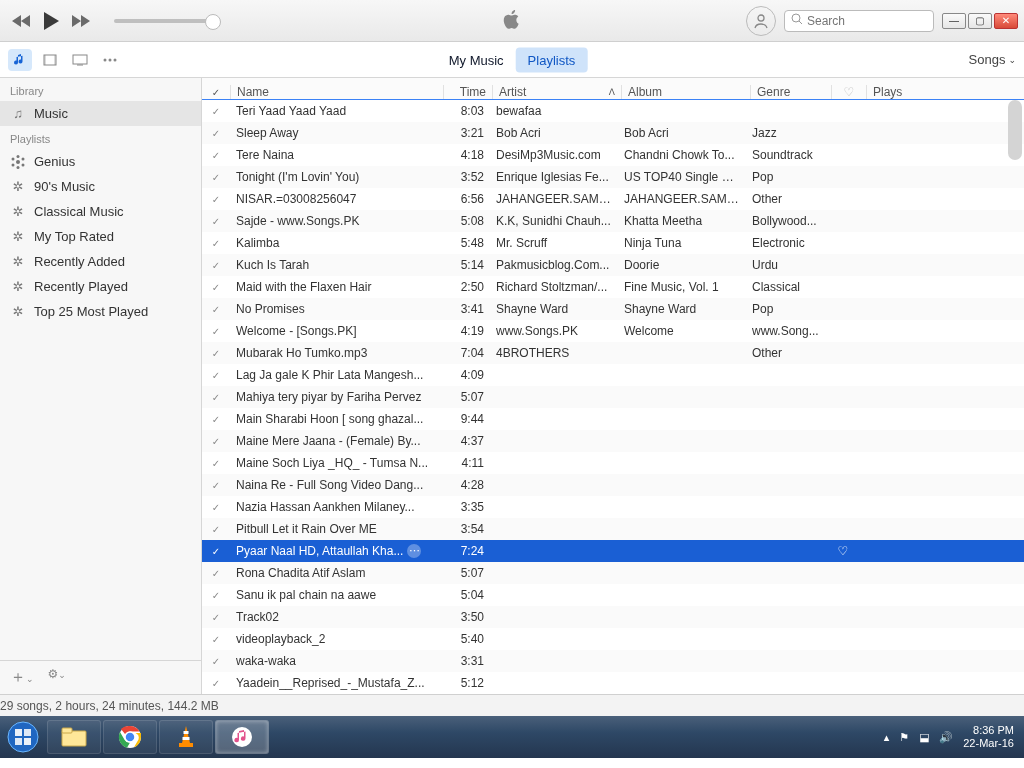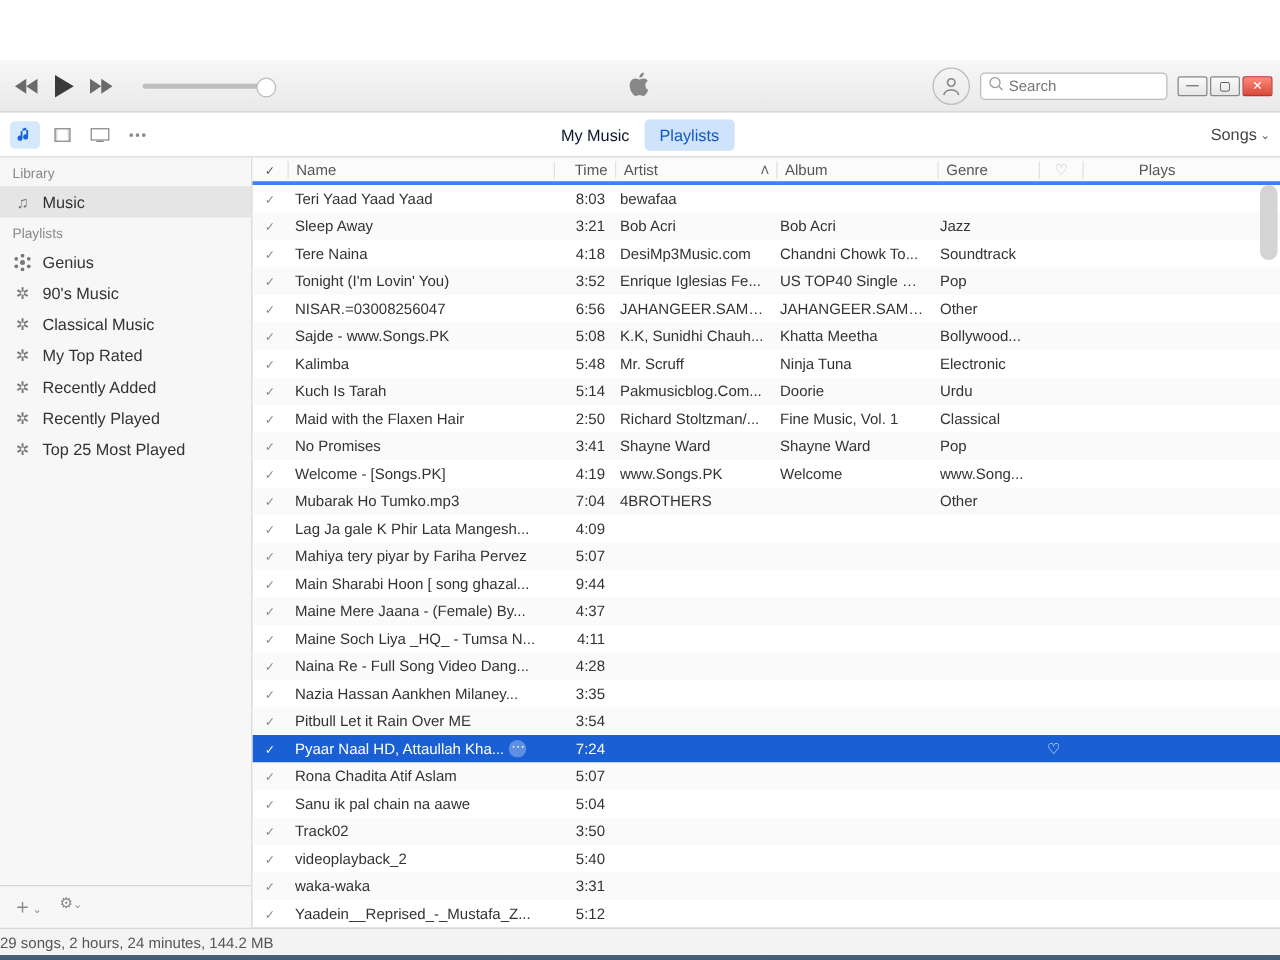--- a/index.html
+++ b/index.html
@@ -1,19 +1,19 @@
 <!DOCTYPE html>
 <html><head>
 <meta charset="utf-8">
 <style>
   * { box-sizing: border-box; margin: 0; padding: 0; font-family: "Segoe UI", "Helvetica Neue", Arial, sans-serif; }
   body { width:1024px; height:768px; overflow:hidden; background:#fff; font-size:12px; color:#333; }
 
   
-  .top-toolbar { height:42px; background:linear-gradient(#f7f7f7,#e9e9e9); border-bottom:1px solid #cfcfcf; display:flex; align-items:center; position:relative;margin-top:48px;}
+  .top-toolbar { height:42px; background:linear-gradient(#f7f7f7,#e9e9e9); border-bottom:1px solid #cfcfcf; display:flex; align-items:center; position:relative;}
   .play-controls { display:flex; align-items:center; gap:10px; padding-left:12px; }
   .ctrl-btn { color:#6a6a6a; cursor:pointer; display:inline-flex; align-items:center;}
   .playbtn { color:#3a3a3a; }
   .volume { margin-left:14px; width:100px; height:4px; background:#bfbfbf; border-radius:2px; position:relative;}
   .volume::after{content:"";position:absolute;right:-7px;top:-5px;width:14px;height:14px;border-radius:50%;background:#fff;border:1px solid #bbb;}
   .spacer-flex { flex:1; }
   .apple-logo { position:absolute; left:50%; top:50%; transform:translate(-50%,-50%); color:#888; }
   .account-btn { width:30px;height:30px;border:1px solid #bbb;border-radius:50%;margin-right:8px; display:flex;align-items:center;justify-content:center;color:#888;}
   .search-box { width:150px; height:22px; border:1px solid #bbb; border-radius:4px; background:#fff; display:flex; align-items:center; padding:0 6px; margin-right:8px;}
   .search-box input { border:none; outline:none; width:100%; font-size:12px; color:#555;}
@@ -35,30 +35,30 @@
   
   .main { display:flex; height:616px; }
   .sidebar { width:202px; border-right:1px solid #d6d6d6; background:#f7f7f7; display:flex; flex-direction:column; }
   .sb-section { font-size:11px; color:#888; padding:7px 10px 4px; }
   .sb-item { display:flex; align-items:center; gap:8px; padding:5px 10px; font-size:13px; color:#333; cursor:pointer;}
   .sb-item.active{background:#e5e5e5;}
   .sb-icon{color:#777; width:16px; display:inline-flex; justify-content:center;}
   .sb-bottom{margin-top:auto;border-top:1px solid #d6d6d6;padding:6px 10px;display:flex;gap:14px;color:#888;}
 
   .table-area{flex:1;display:flex;flex-direction:column;}
-  .thead{height:22px;border-bottom:3px solid #3b82f6;display:flex;align-items:center;font-size:12px;color:#555;background:#fbfbfb;}
+  .thead{height:22px;border-bottom:1px solid #3b82f6;display:flex;align-items:flex-end;font-size:12px;color:#555;background:#fbfbfb;}
   .th{padding:0 6px;display:flex;align-items:center;gap:3px;}
   .th-check{width:28px;justify-content:center;}
   .th-name{width:212px;}
   .th-time{width:48px;justify-content:flex-end;}
   .th-artist{width:128px;}
   .th-album{width:128px;}
   .th-genre{width:80px;}
   .th-heart{width:34px;justify-content:center;color:#bbb;}
-  .th-plays{width:60px;margin-left:38px;}
+  .th-plays{width:60px;}
   .sort-arrow{font-size:9px;}
   .vdiv{width:1px;height:14px;background:#e1e1e1;}
 
   .tbody{flex:1;overflow-y:auto;position:relative;}
   .row{height:22px;display:flex;align-items:center;font-size:12px;}
   .row:nth-child(odd){background:#fafafa;}
   .row.selected{background:#1a5fd4;color:#fff;}
   .cell{padding:0 6px;white-space:nowrap;overflow:hidden;text-overflow:ellipsis;}
   .c-check{width:28px;text-align:center;color:#888;}
   .row.selected .c-check{color:#fff;}

